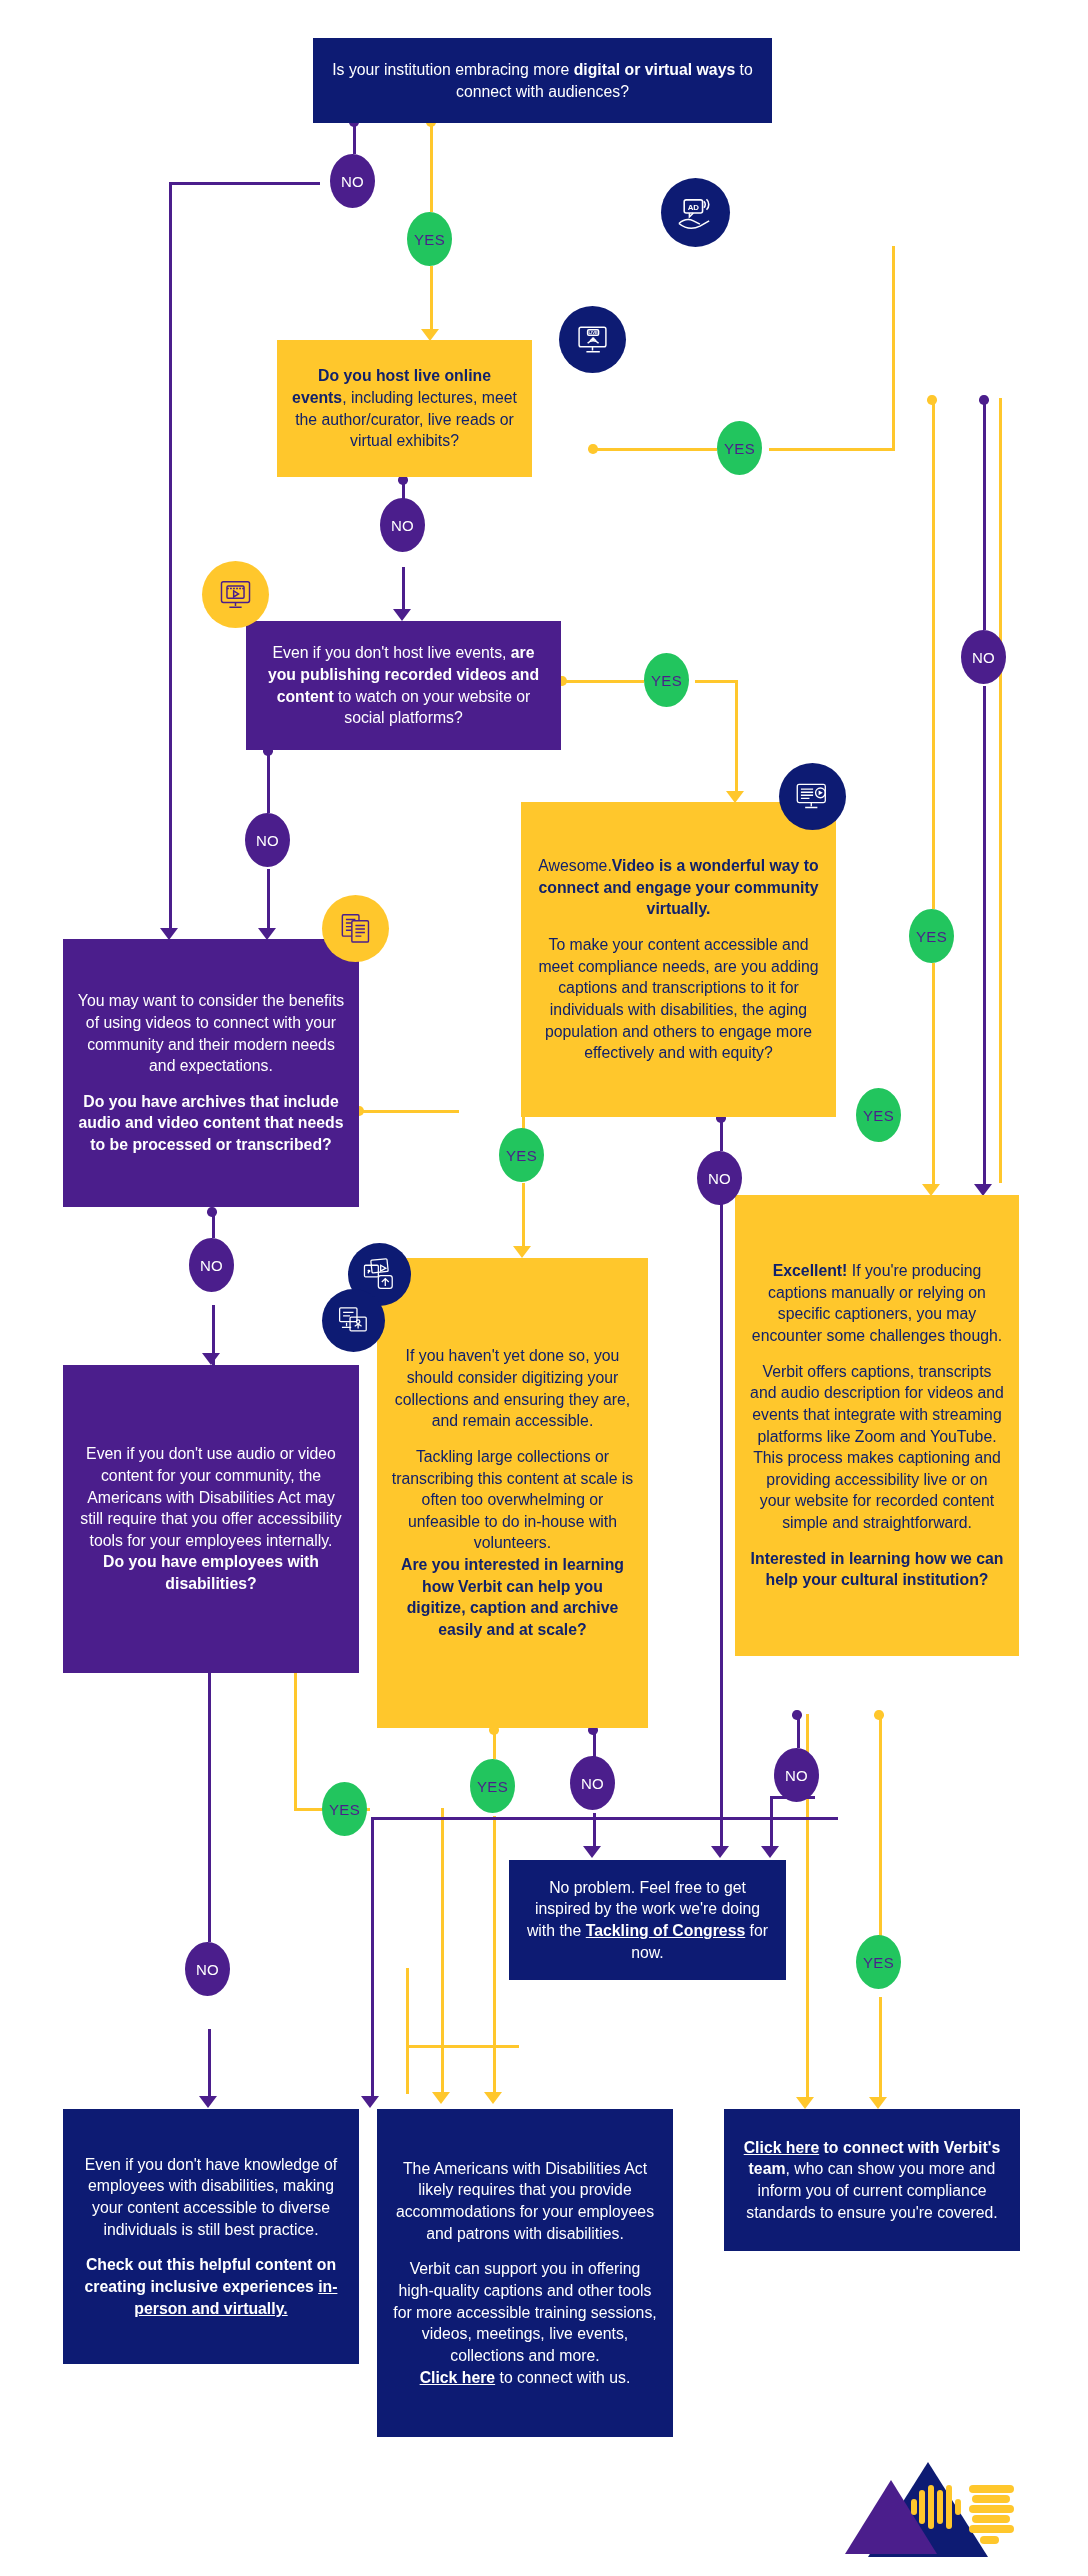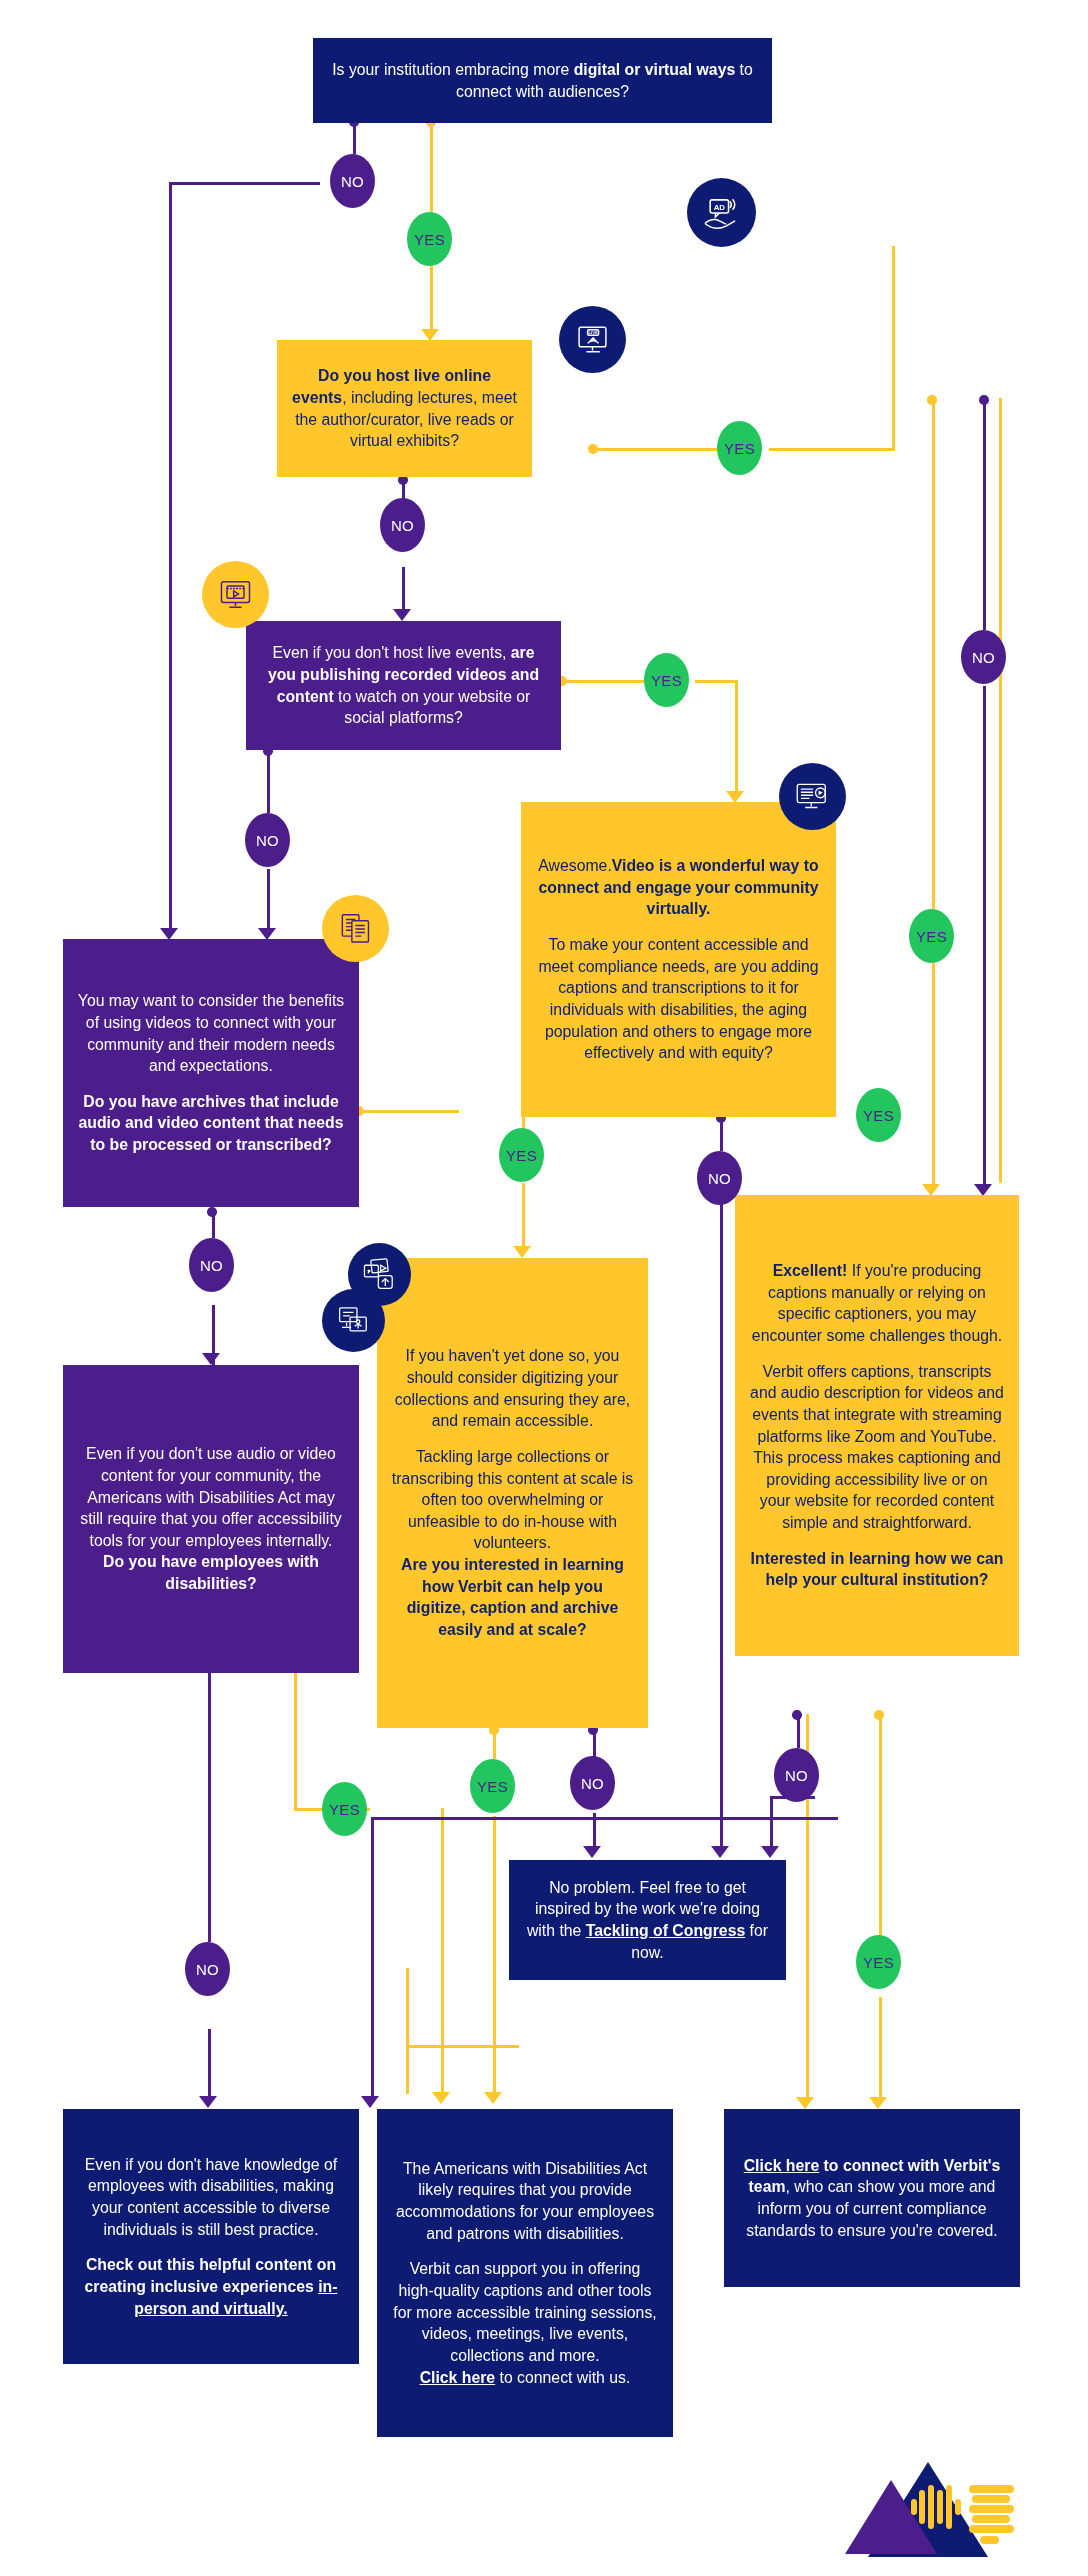--- a/index.html
+++ b/index.html
@@ -200,21 +200,21 @@
   </div>
 
   <div class="box navy" style="left:63px;top:2109px;width:296px;height:255px;">
     <span class="inner">Even if you don't have knowledge of employees with disabilities, making your content accessible to diverse individuals is still best practice.<span class="sp"></span><b>Check out this helpful content  on creating inclusive experiences <u>in-person and virtually.</u></b></span>
   </div>
 
   <div class="box navy" style="left:377px;top:2109px;width:296px;height:328px;">
     <span class="inner">The Americans with Disabilities Act likely requires that you provide accommodations for your employees and patrons with disabilities.<span class="sp"></span>Verbit can support you in offering high-quality captions and other tools for more accessible training sessions, videos, meetings, live events, collections and more.<br><b><u>Click here</u></b> to connect with us.</span>
   </div>
 
-  <div class="box navy" style="left:724px;top:2109px;width:296px;height:178px;">
+  <div class="box navy" style="left:724px;top:2109px;width:296px;height:142px;">
     <span class="inner"><b><u>Click here</u> to connect with Verbit's team</b>, who can show you more and inform you of current compliance standards to ensure you're covered.</span>
   </div>
 
   <div class="badge no" style="left:330px;top:154px;">
     <span>NO</span>
     </div>
   <div class="badge yes" style="left:407px;top:212px;">
     <span>YES</span>
     </div>
   <div class="badge yes" style="left:717px;top:421px;">
@@ -259,21 +259,21 @@
   <div class="badge yes" style="left:856px;top:1935px;">
     <span>YES</span>
     </div>
   <div class="badge yes" style="left:322px;top:1782px;">
     <span>YES</span>
     </div>
   <div class="badge no" style="left:185px;top:1942px;">
     <span>NO</span>
     </div>
 
-  <div class="iconc navy" style="left:687px;top:178px;width:69px;height:69px;text-align:center;">
+  <div class="iconc navy" style="left:661px;top:178px;width:69px;height:69px;text-align:center;">
     <svg width="42" height="42" viewBox="0 0 64 64" fill="none" stroke="#fff" stroke-width="2.4">
       <rect x="14" y="12" width="28" height="20" rx="3"></rect>
       <text x="28" y="27" font-size="12" font-family="Liberation Sans, sans-serif" fill="#fff" stroke="none" text-anchor="middle" font-weight="bold">AD</text>
       <path d="M22 32 l0 6 l6 -6"></path>
       <path d="M44 14 a7 7 0 0 1 0 10"></path>
       <path d="M48 11 a11 11 0 0 1 0 16"></path>
       <path d="M6 48 c8 -7 16 -7 22 -4 l10 5"></path>
       <path d="M6 48 c10 8 22 9 32 4 l14 -8"></path>
     </svg>
   </div>

